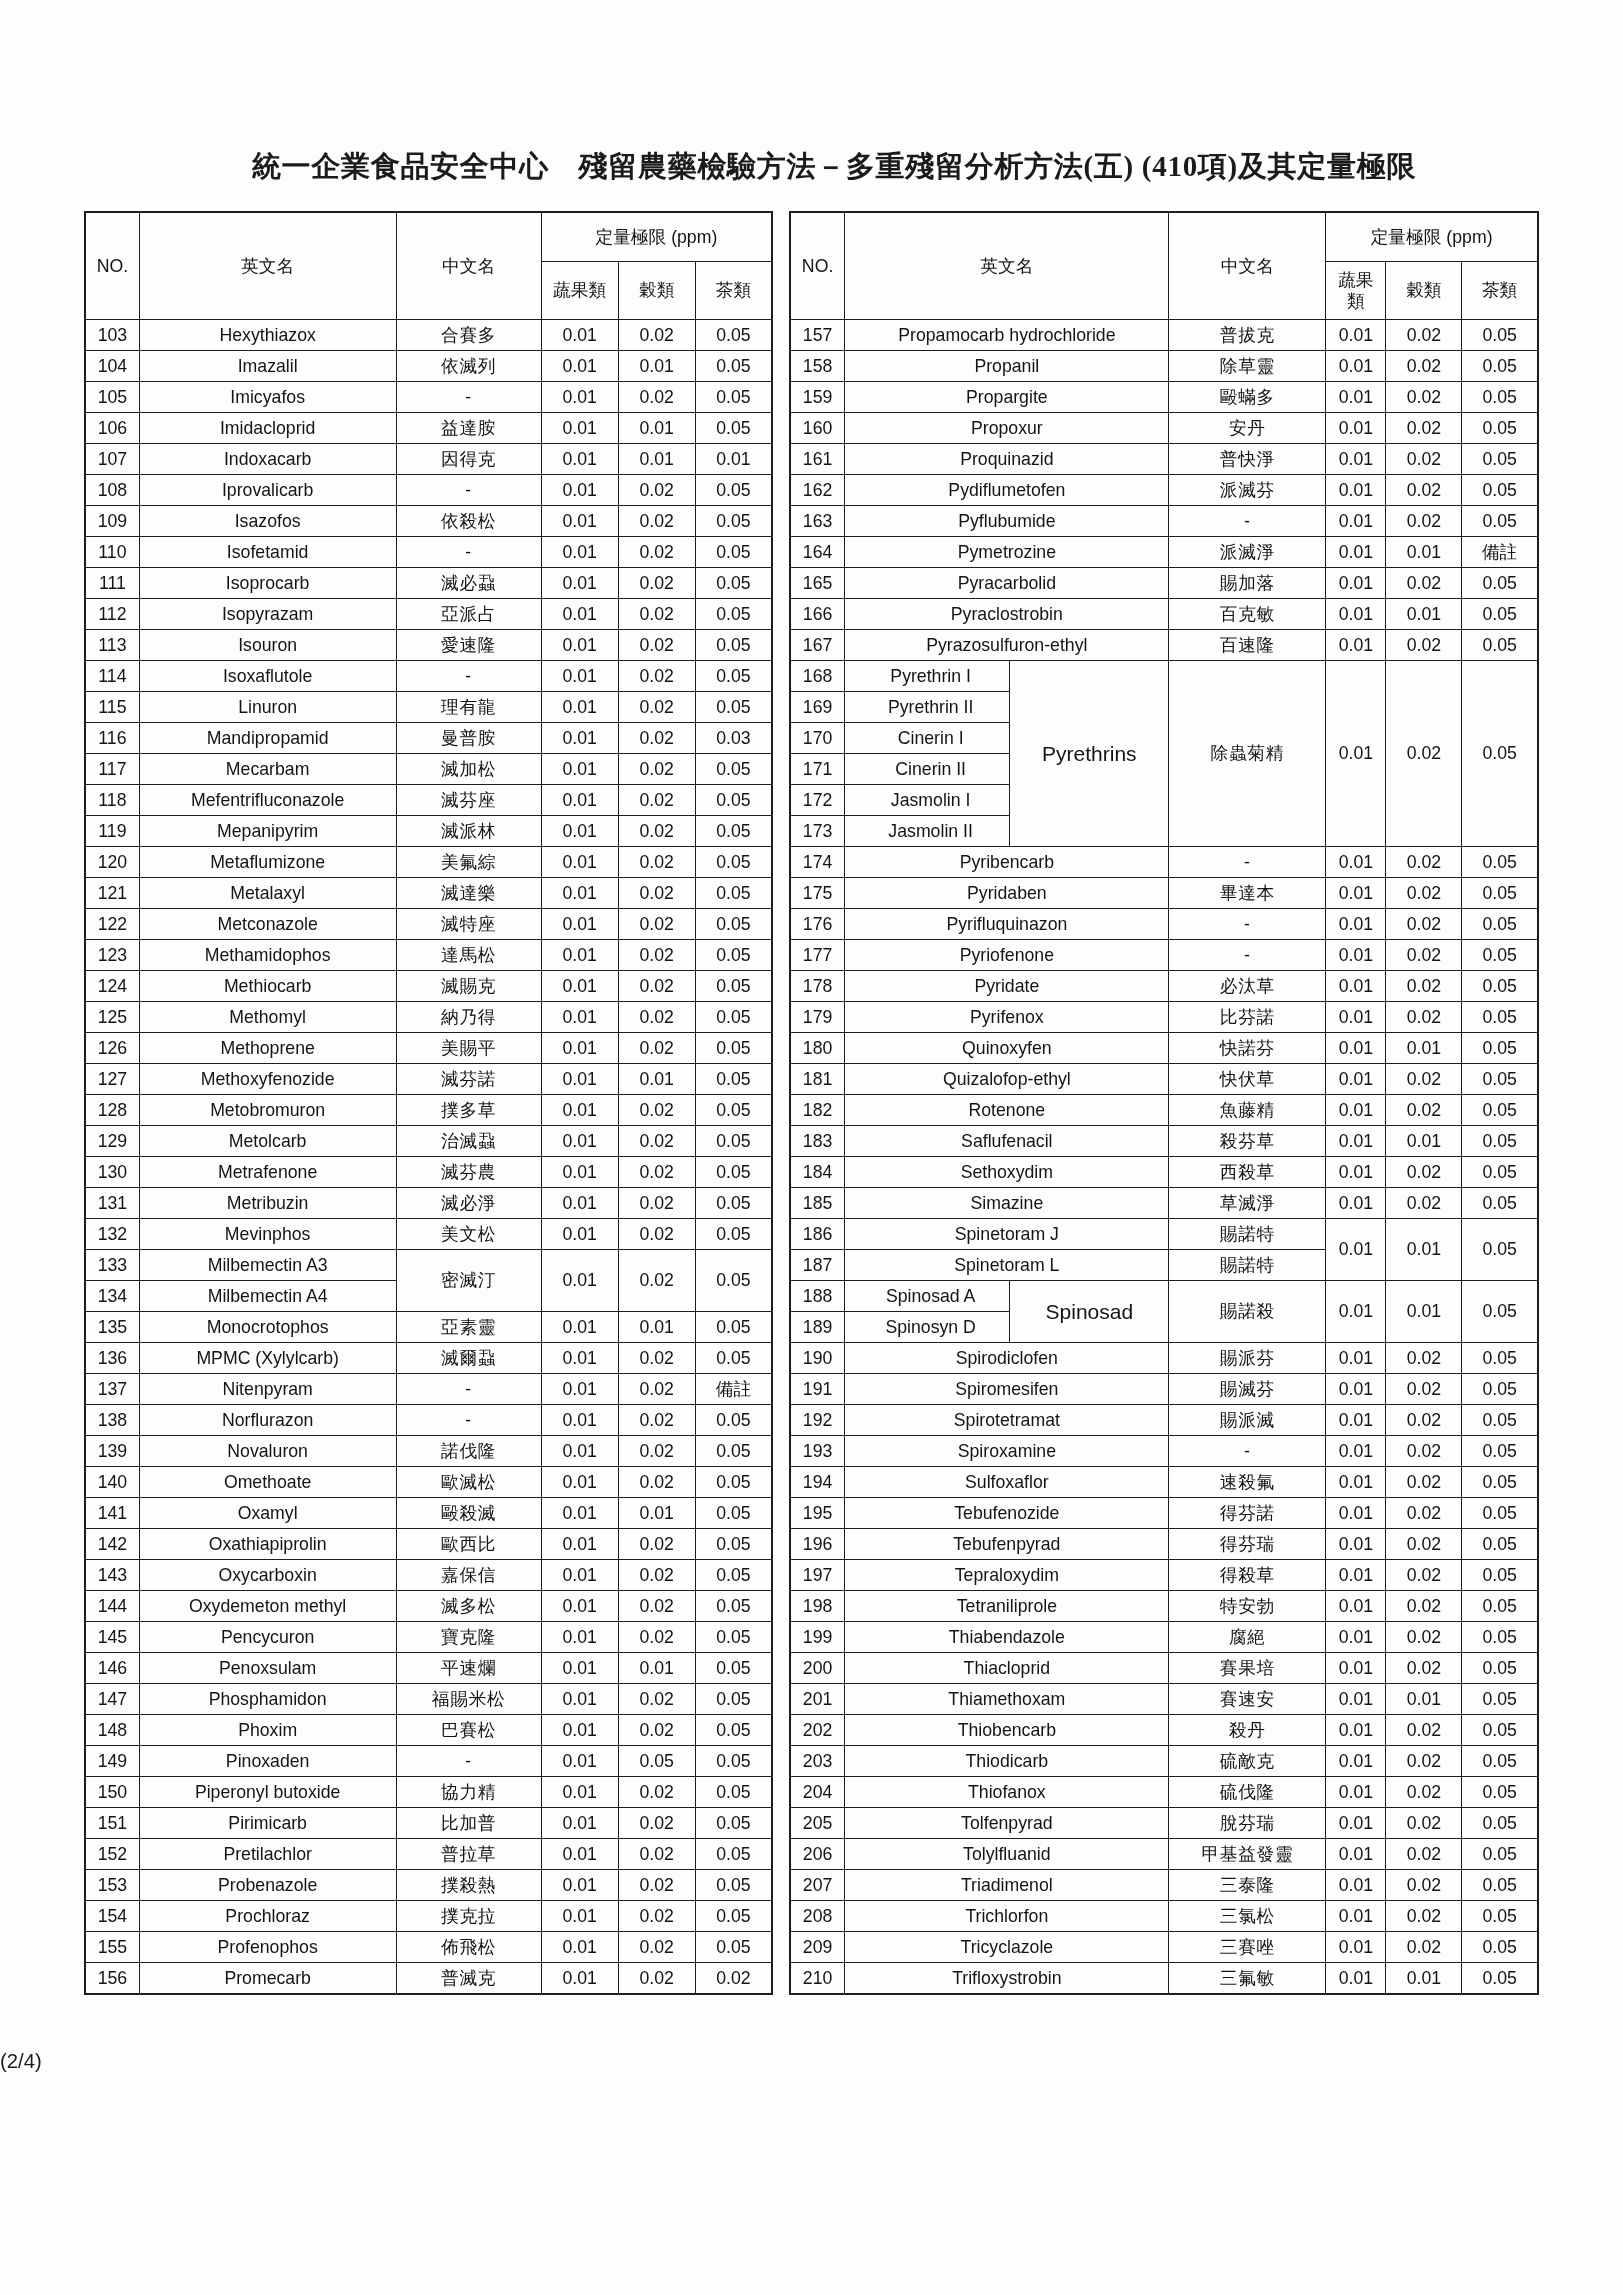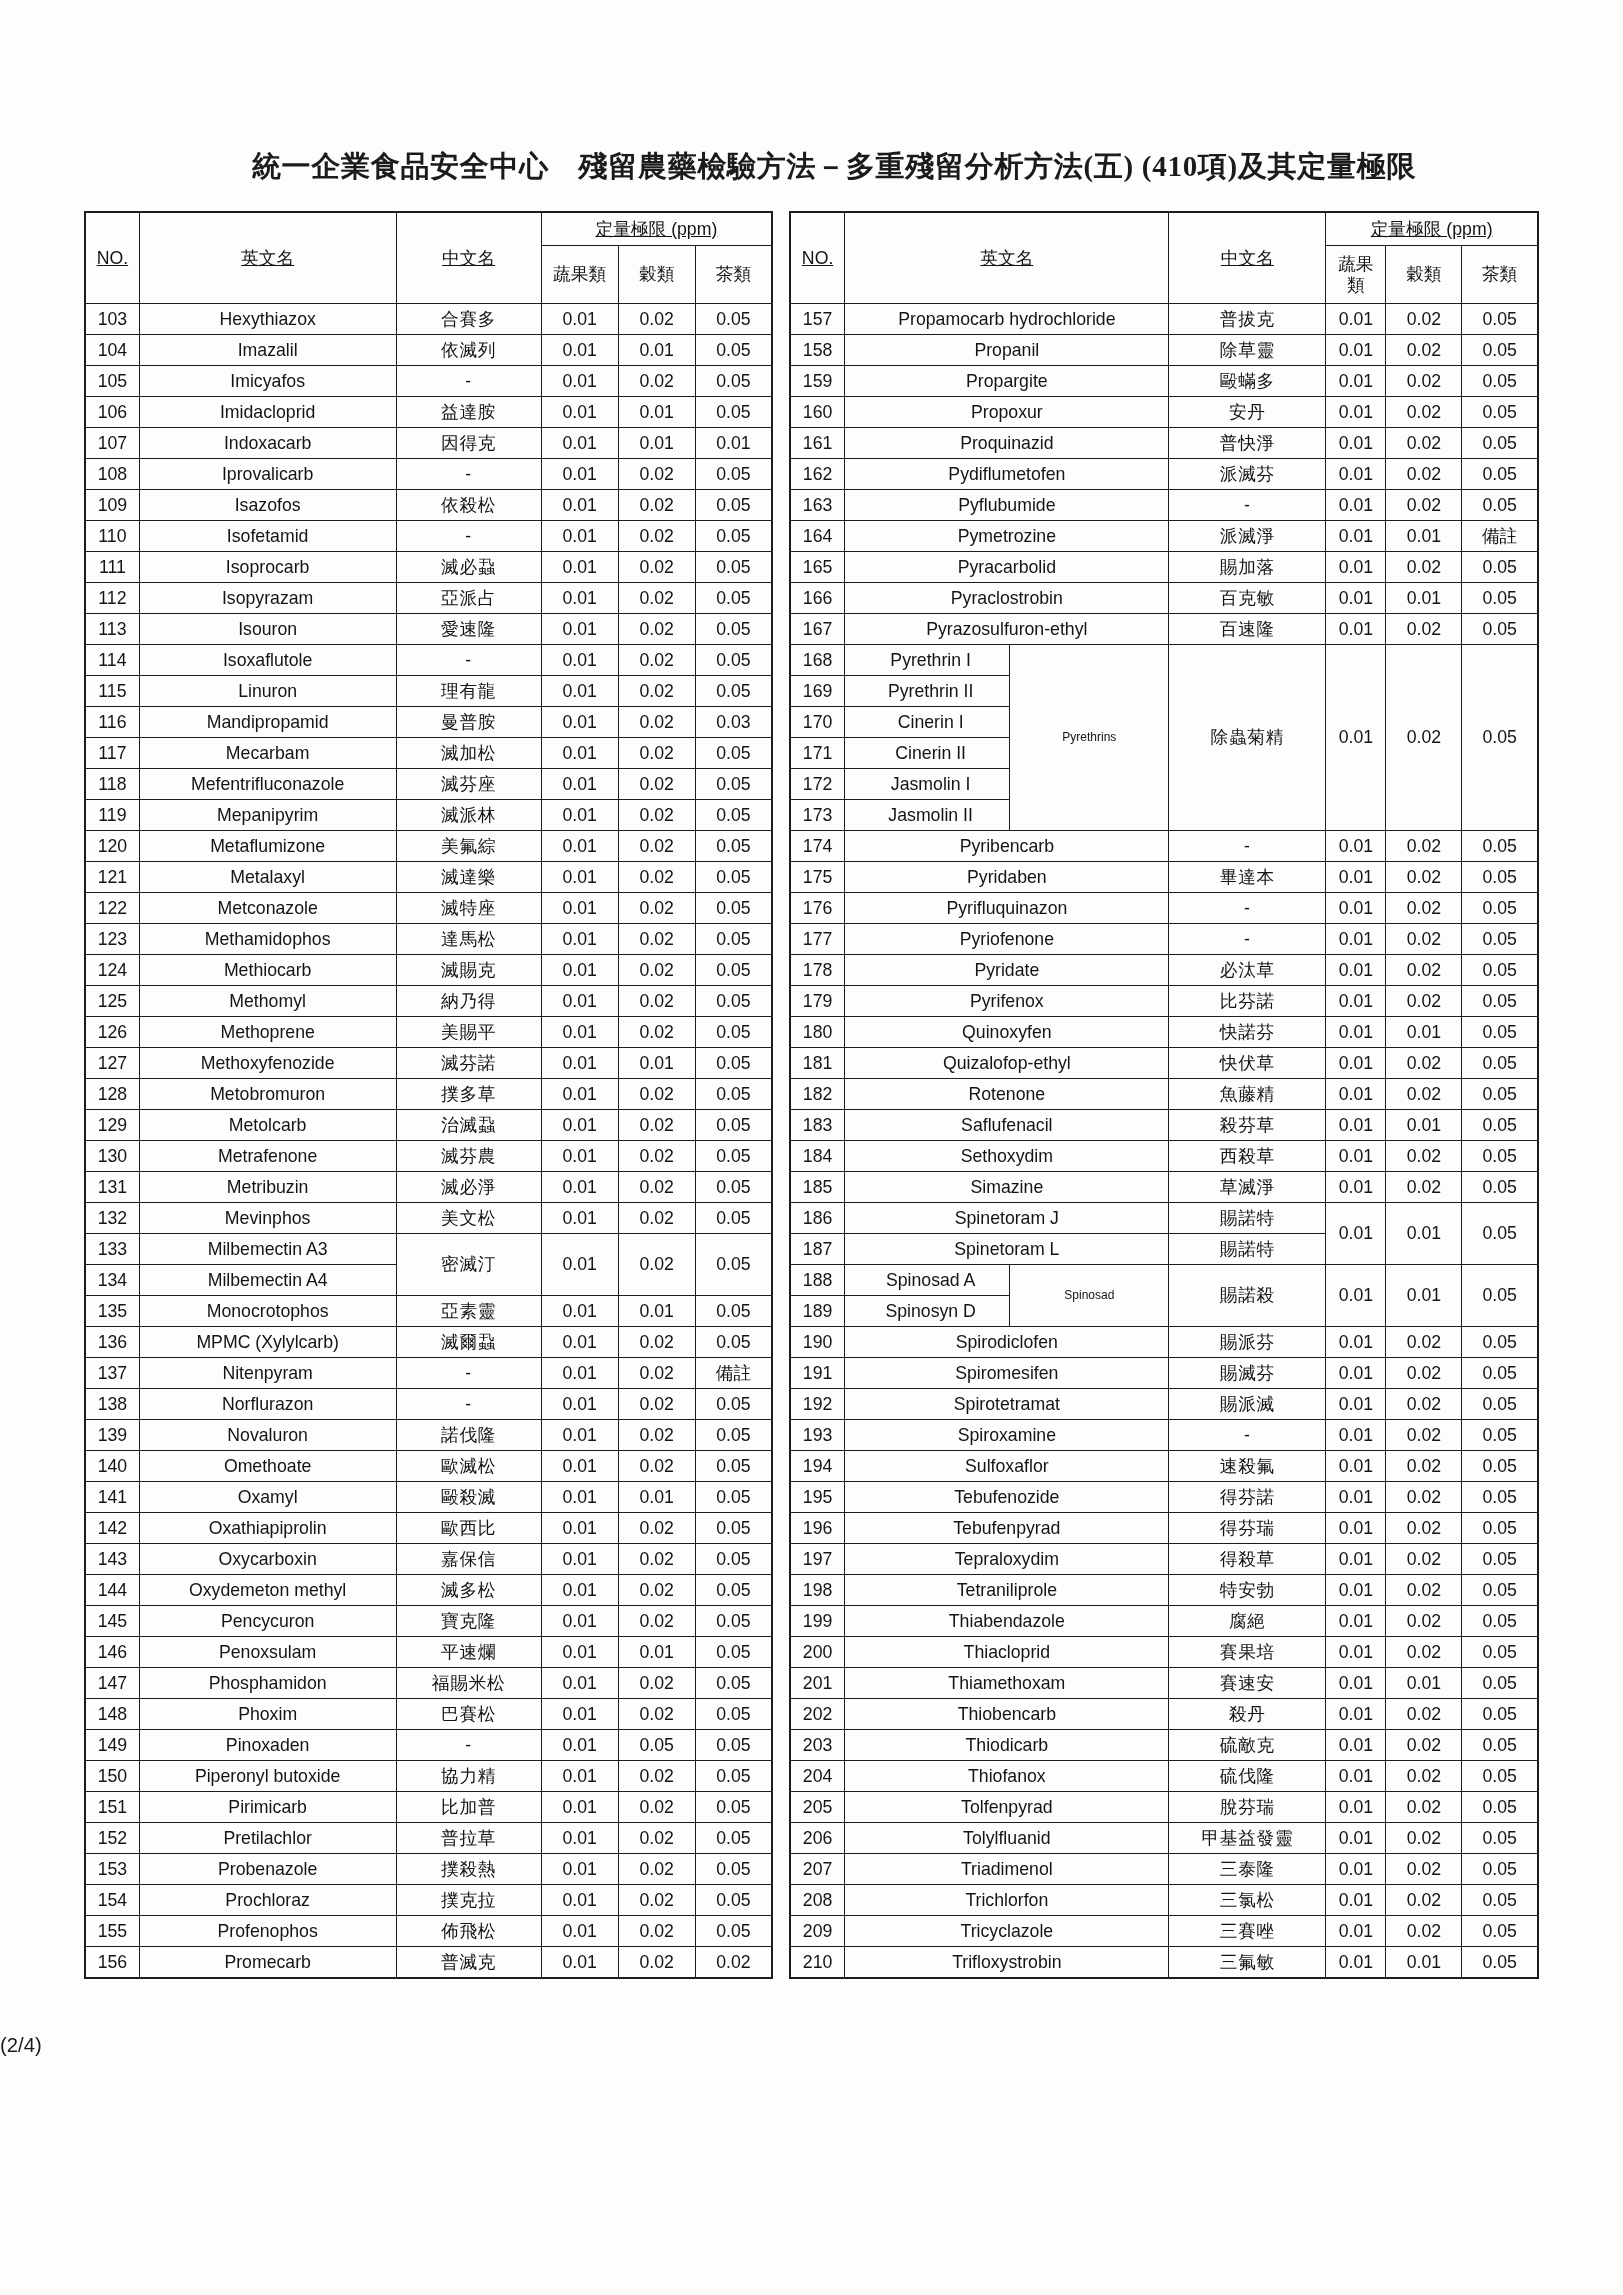--- a/index.html
+++ b/index.html
@@ -7,28 +7,28 @@
     font-family:"Liberation Sans","DejaVu Sans",sans-serif;}
   .page{width:1623px;height:2295px;position:relative;padding-top:147px;}
   .title{text-align:center;font-size:29px;font-weight:bold;letter-spacing:0.7px;
     font-family:"Liberation Serif","DejaVu Serif",serif;color:#1b1b1b;padding-left:45px;}
   .tables{display:flex;justify-content:center;align-items:flex-start;gap:15.7px;margin-top:23.6px;}
   table.t{border-collapse:collapse;table-layout:fixed;border:2px solid #1c1c1c;background:#fdfdfb;}
   table.t-left{width:686px}
   table.t-right{width:748px}
   .t th,.t td{border:1.3px solid #1c1c1c;text-align:center;vertical-align:middle;
     font-size:17.7px;line-height:1.15;padding:0 2.6px;overflow:hidden;}
-  thead tr.hr1 th{height:34px;font-weight:400;text-decoration:underline;}
+  thead tr.hr1 th{height:50px;font-weight:400;}
   thead tr.hr2 th{height:58px;font-weight:400;padding:0 5.2px;}
   thead th.h-limit{font-weight:bold;}
   tbody td{height:31px;}
   td.c-no{font-size:17.7px;}
   td.c-en{font-size:17.7px;}
   td.c-sub{text-align:center;padding-left:9.2px;}
-  td.c-grp{font-size:12px;}
+  td.c-grp{font-size:21px;}
   td.c-zh{letter-spacing:0.7px;}
   td.c-val{font-size:17.7px;}
   
   .t-left col.w-no{width:54px}.t-left col.w-en{width:257px}.t-left col.w-zh{width:145px}
   .t-left col.w-v{width:77px}
   .t-right col.w-no{width:55px}.t-right col.w-en1{width:165px}.t-right col.w-en2{width:159px}
   .t-right col.w-zh{width:157px}.t-right col.w-v1{width:60px}.t-right col.w-v{width:76px}
   .footer{text-align:left;margin-top:55px;font-size:20.3px;color:#1b1b1b;}
 </style>
 </head>

